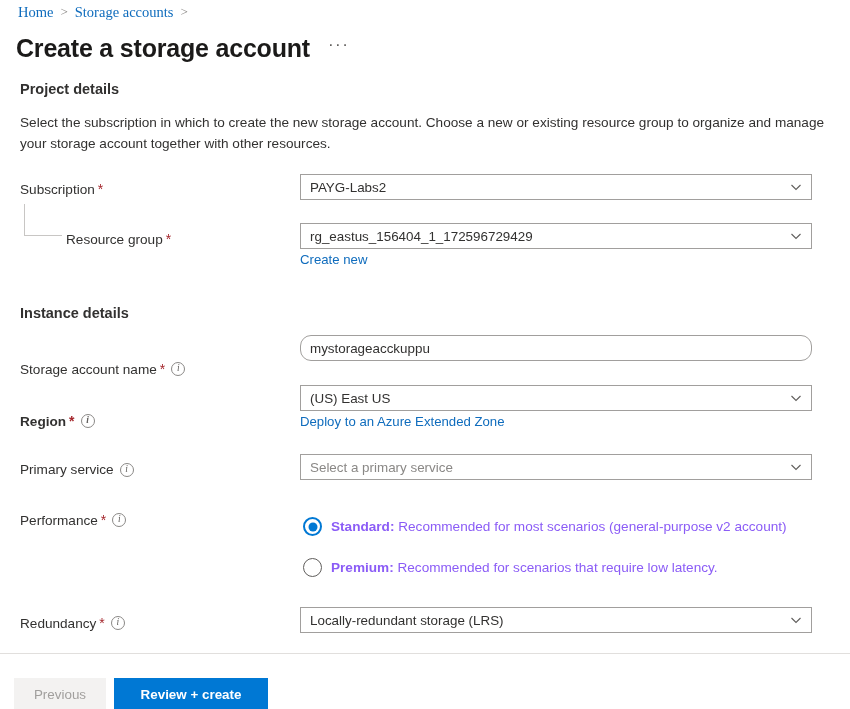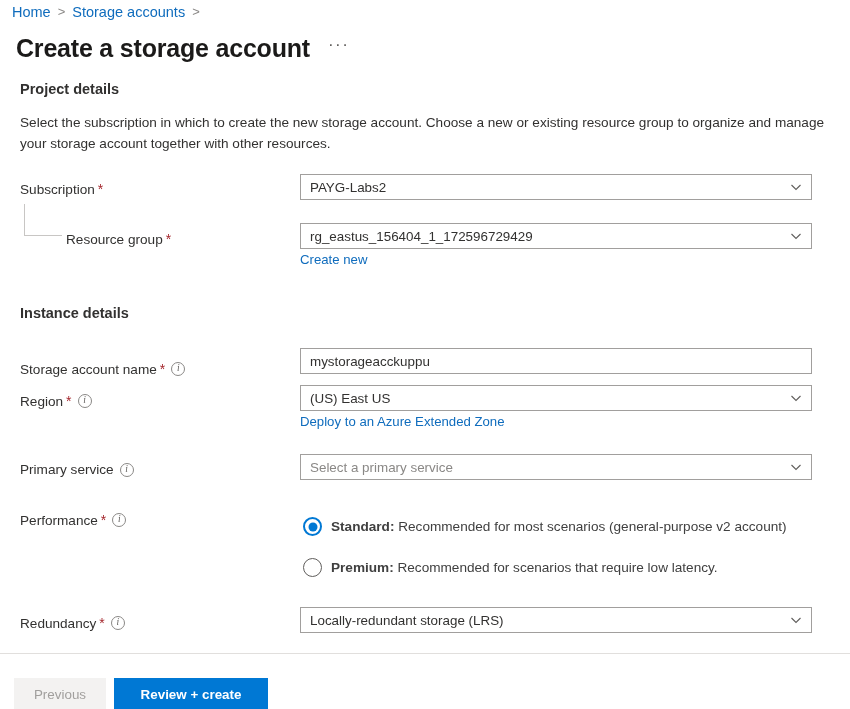--- a/index.html
+++ b/index.html
@@ -13,27 +13,28 @@
     height: 709px;
     position: relative;
     font-family: "Liberation Sans", sans-serif;
     color: #323130;
     overflow: hidden;
   }
 
   
   .breadcrumb {
     position: absolute;
-    left: 12px;
+    left: 18px;
     top: 3px;
     display: flex;
     align-items: center;
     font-size: 14.5px;
     line-height: 18px;
     white-space: nowrap;
+    font-family: Liberation Serif, serif;
   }
   .crumb-link {
     color: #0f6cbd;
     cursor: pointer;
     text-decoration: none;
   }
   .crumb-sep {
     color: #8a8886;
     margin: 0 7px;
     font-size: 13px;
@@ -166,21 +167,21 @@
   }
 
   
   .radio-row {
     position: absolute;
     left: 303px;
     display: flex;
     align-items: center;
     cursor: pointer;
     font-size: 13.6px;
-    color: #404040;
+    color: #8b5cf6;
     white-space: nowrap;
   }
   .radio {
     width: 19px;
     height: 19px;
     border-radius: 50%;
     border: 1px solid #605e5c;
     background: #fff;
     margin-right: 9px;
     flex: none;
@@ -299,25 +300,25 @@
 </div>
 <div class="sublink" style="top:252px;">Create new</div>
 
 <div class="section-head" id="instance-details-head">Instance details</div>
 
 <div class="label" style="left:20px; top:344px;margin-top:17px;">
   <span>Storage account name</span>
   <span class="req">*</span>
   <span class="info-icon">i</span>
 </div>
-<div class="field" style="top:348px;">
+<div class="field" style="top:335px;border-radius:11px;">
   <span class="val">mystorageacckuppu</span>
 </div>
 
-<div class="label" style="left:20px; top:393px;">
+<div class="label" style="left:20px; top:413px;font-weight:bold;">
   <span>Region</span>
   <span class="req">*</span>
   <span class="info-icon">i</span>
 </div>
 <div class="field" style="top:385px;">
   <span class="val">(US) East US</span>
   <span class="chev">
     <svg viewBox="0 0 12 12" width="12" height="12">
         <path d="M1.5 4 L6 8.5 L10.5 4" fill="none" stroke="#605e5c" stroke-width="1.1"></path>
       </svg>

